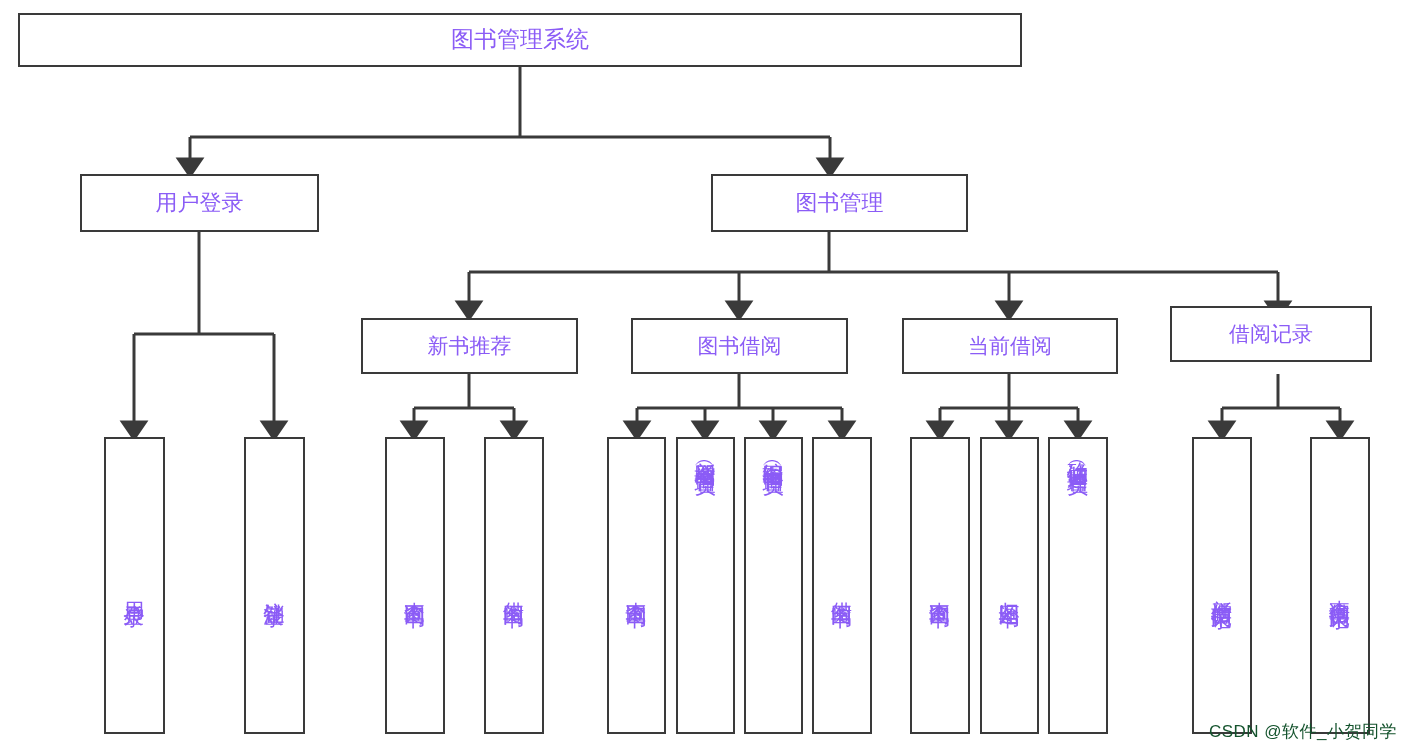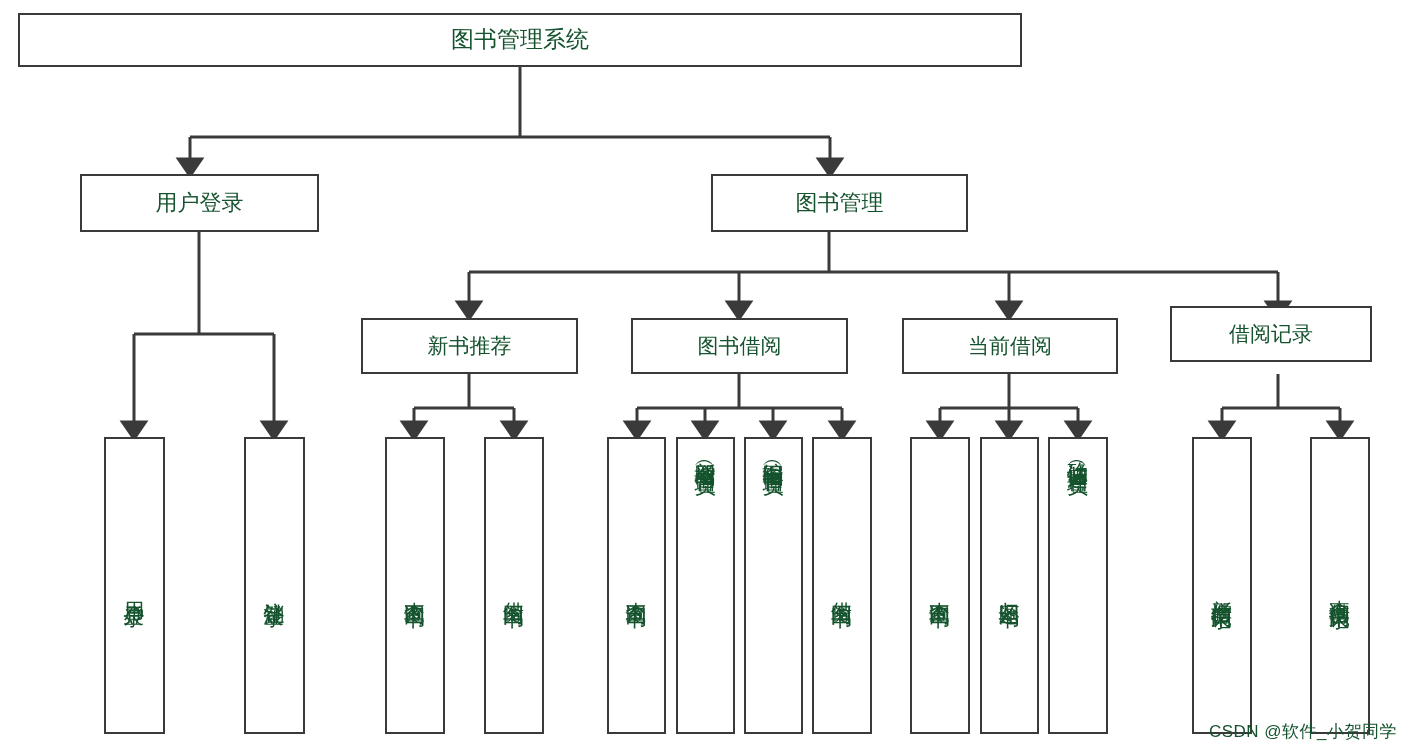--- a/index.html
+++ b/index.html
@@ -32,21 +32,21 @@
     background: #ffffff;
     display: flex;
     align-items: center;
     justify-content: center;
     color: #1a1a1a;
   }
   .node-label {
     display: block;
     text-align: center;
     line-height: 1.18;
-    color: #14532d;
+    color: #8b5cf6;
     white-space: pre;
   }
   .node-root .node-label {
     font-size: 23px;
   }
   .node-l2 .node-label {
     font-size: 22px;
   }
   .node-l3 .node-label {
     font-size: 21px;

